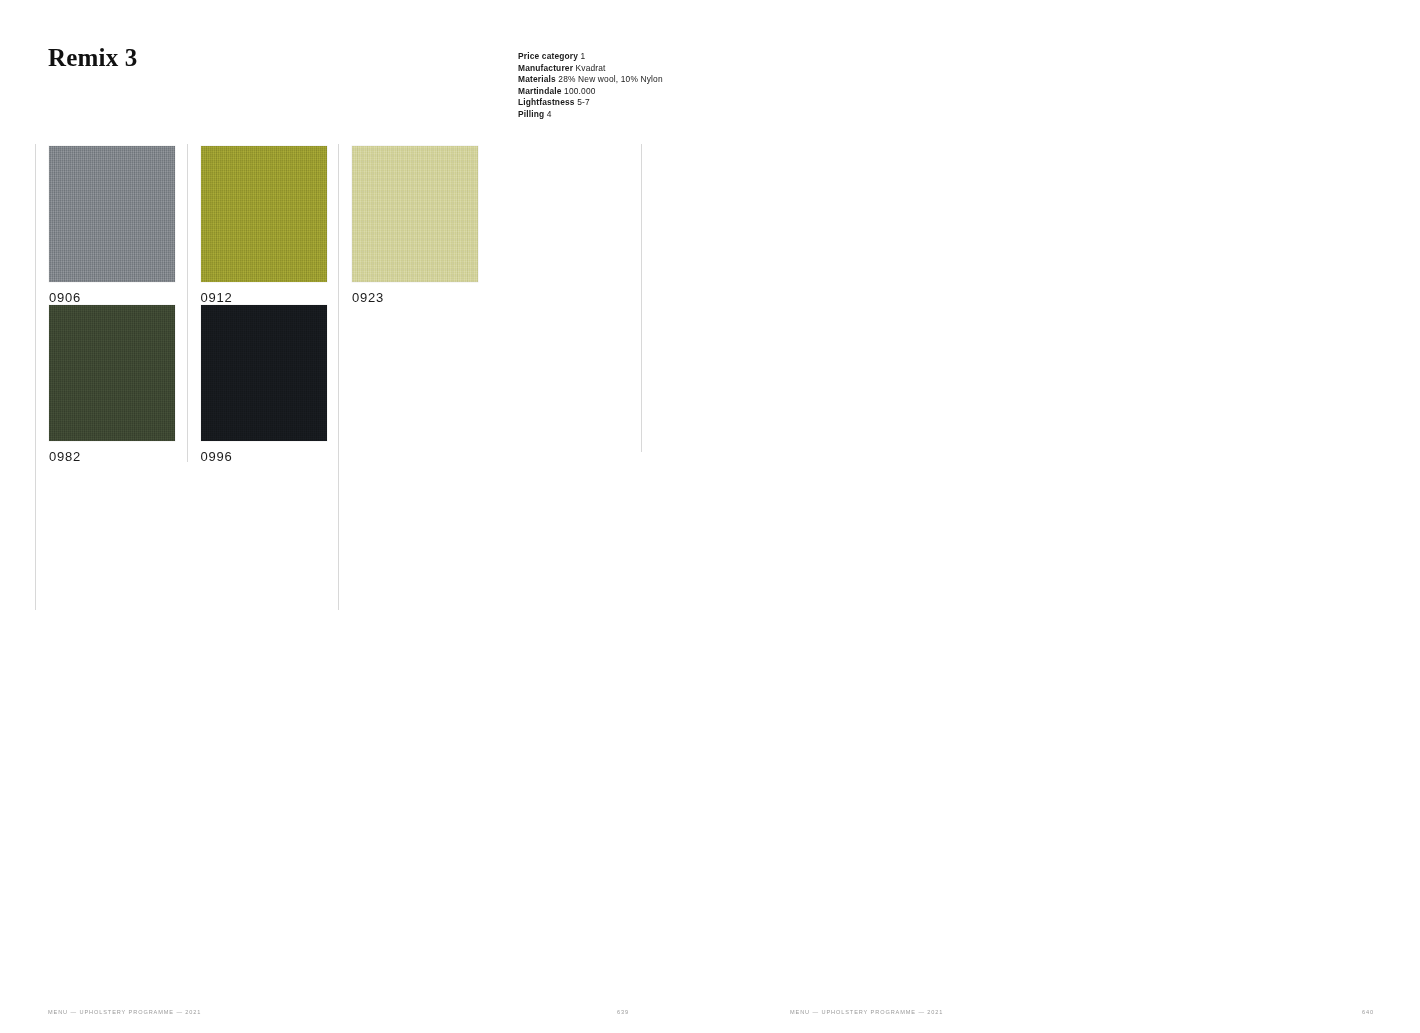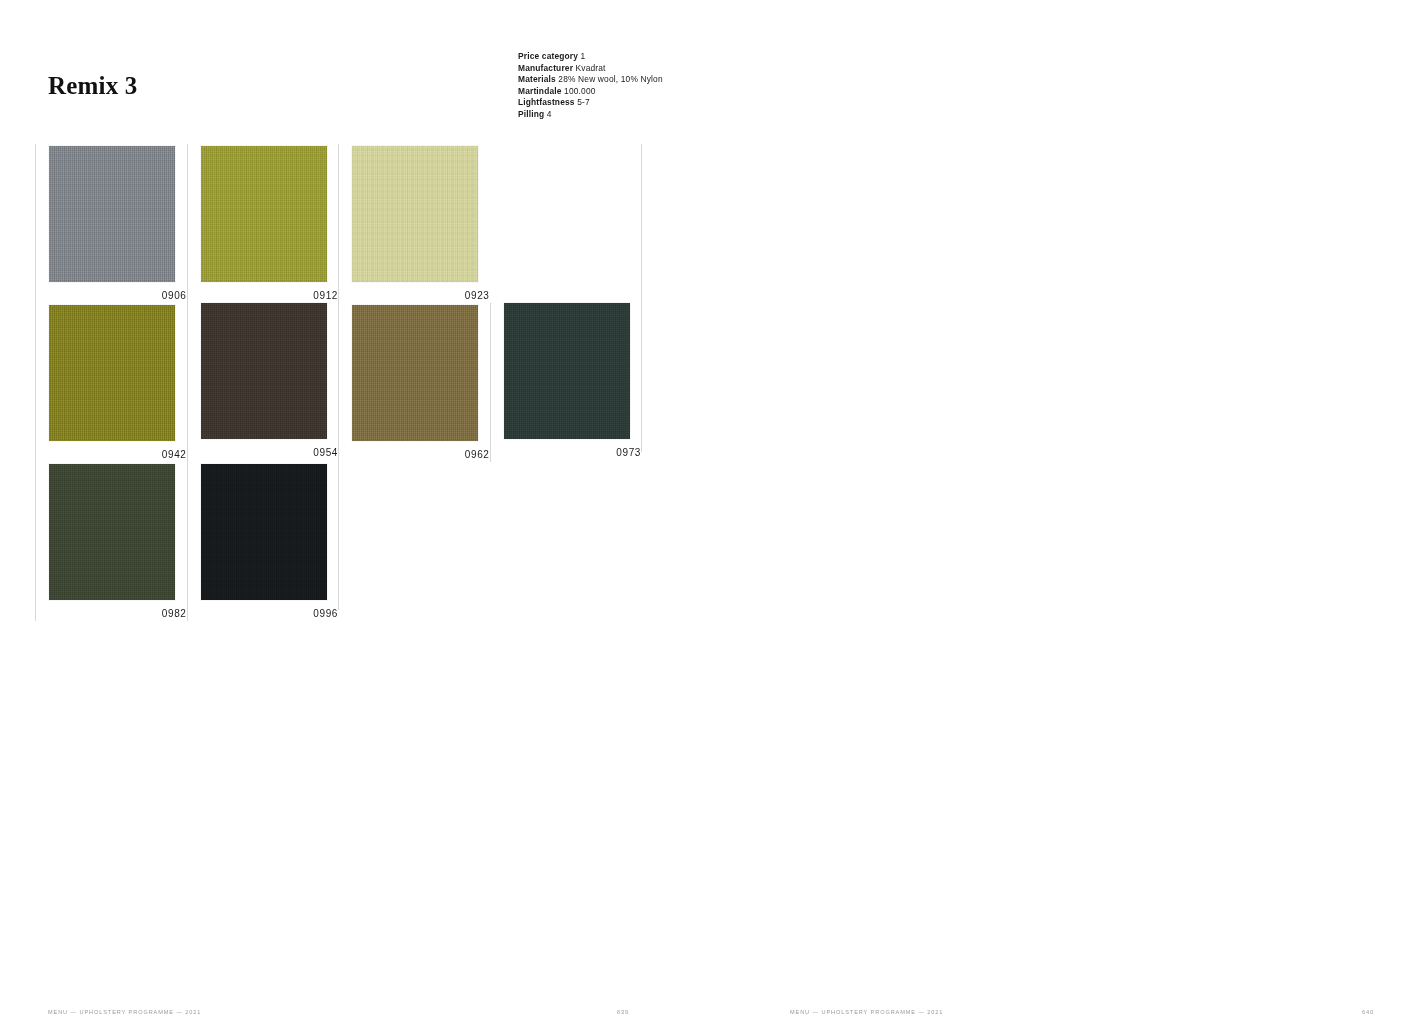--- a/index.html
+++ b/index.html
@@ -16,21 +16,20 @@
     color: #1a1a1a;
     overflow: hidden;
   }
 
   
   #header-block {
     position: absolute;
     left: 48px;
     top: 44px;
     width: 400px;
-    margin-top: 28px;
   }
   #product-title {
     font-family: "Liberation Serif", serif;
     font-weight: bold;
     font-size: 25px;
     letter-spacing: 0.2px;
     line-height: 1.1;
     margin: 0;
     color: #111111;
   }
@@ -125,25 +124,24 @@
         rgba(255,255,255,0) 1px,
         rgba(255,255,255,0) 5px),
       repeating-linear-gradient(0deg,
         rgba(0,0,0,0.04) 0px,
         rgba(0,0,0,0.04) 1px,
         rgba(255,255,255,0) 1px,
         rgba(255,255,255,0) 6px);
     opacity: 0.7;
   }
   .swatch-code {
-    font-size: 10px;
+    font-size: 13px;
     letter-spacing: 0.06em;
     padding-top: 8px;
     color: #1b1b1b;
-    text-align: right;
   }
 
   
   .row-1 .swatch-chip { margin-top: 2px; }
   .row-2 .swatch-chip { margin-top: 2px; }
   .row-2 .cell-1 .swatch-chip,
   .row-2 .cell-3 .swatch-chip { margin-top: 0px; }
   .row-3 .swatch-chip { margin-top: 2px; }
 
   
@@ -234,38 +232,20 @@
     <div class="swatch-cell cell-1">
       <div class="swatch-chip" style="background-color: rgb(154, 156, 47);"></div>
       <div class="swatch-code">0912</div>
     </div>
     <div class="swatch-cell cell-2">
       <div class="swatch-chip" style="background-color: rgb(211, 211, 155);"></div>
       <div class="swatch-code">0923</div>
     </div>
   </div>
 
-  <div class="swatch-row row-2">
-    <div class="swatch-cell cell-0">
-      <div class="swatch-chip" style="background-color: rgb(130, 127, 32);"></div>
-      <div class="swatch-code">0942</div>
-    </div>
-    <div class="swatch-cell cell-1">
-      <div class="swatch-chip" style="background-color: rgb(61, 53, 45);"></div>
-      <div class="swatch-code">0954</div>
-    </div>
-    <div class="swatch-cell cell-2">
-      <div class="swatch-chip" style="background-color: rgb(122, 108, 70);"></div>
-      <div class="swatch-code">0962</div>
-    </div>
-    <div class="swatch-cell cell-3">
-      <div class="swatch-chip" style="background-color: rgb(45, 58, 54);"></div>
-      <div class="swatch-code">0973</div>
-    </div>
-  </div>
 
   <div class="swatch-row row-3">
     <div class="swatch-cell cell-0">
       <div class="swatch-chip" style="background-color: rgb(60, 70, 49);"></div>
       <div class="swatch-code">0982</div>
     </div>
     <div class="swatch-cell cell-1">
       <div class="swatch-chip" style="background-color: rgb(22, 25, 29);"></div>
       <div class="swatch-code">0996</div>
     </div>

